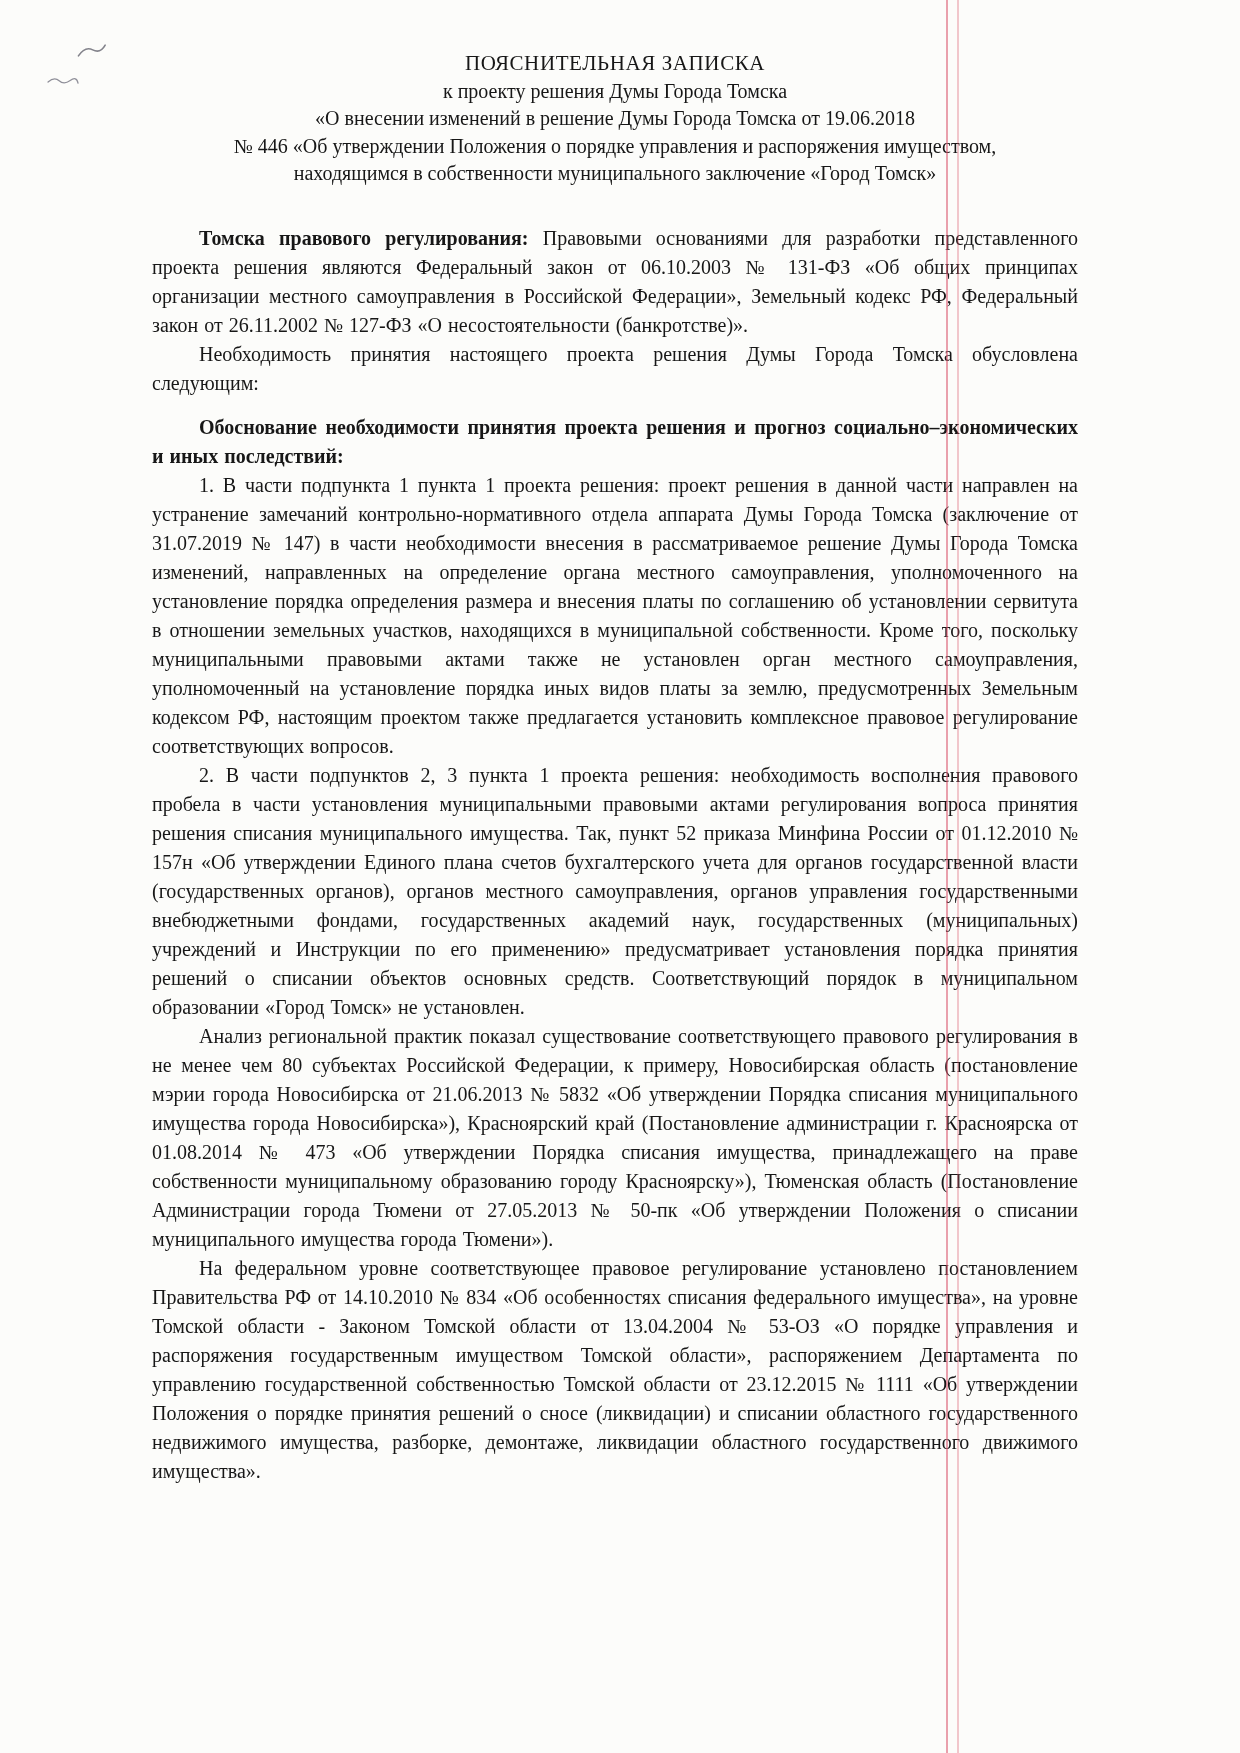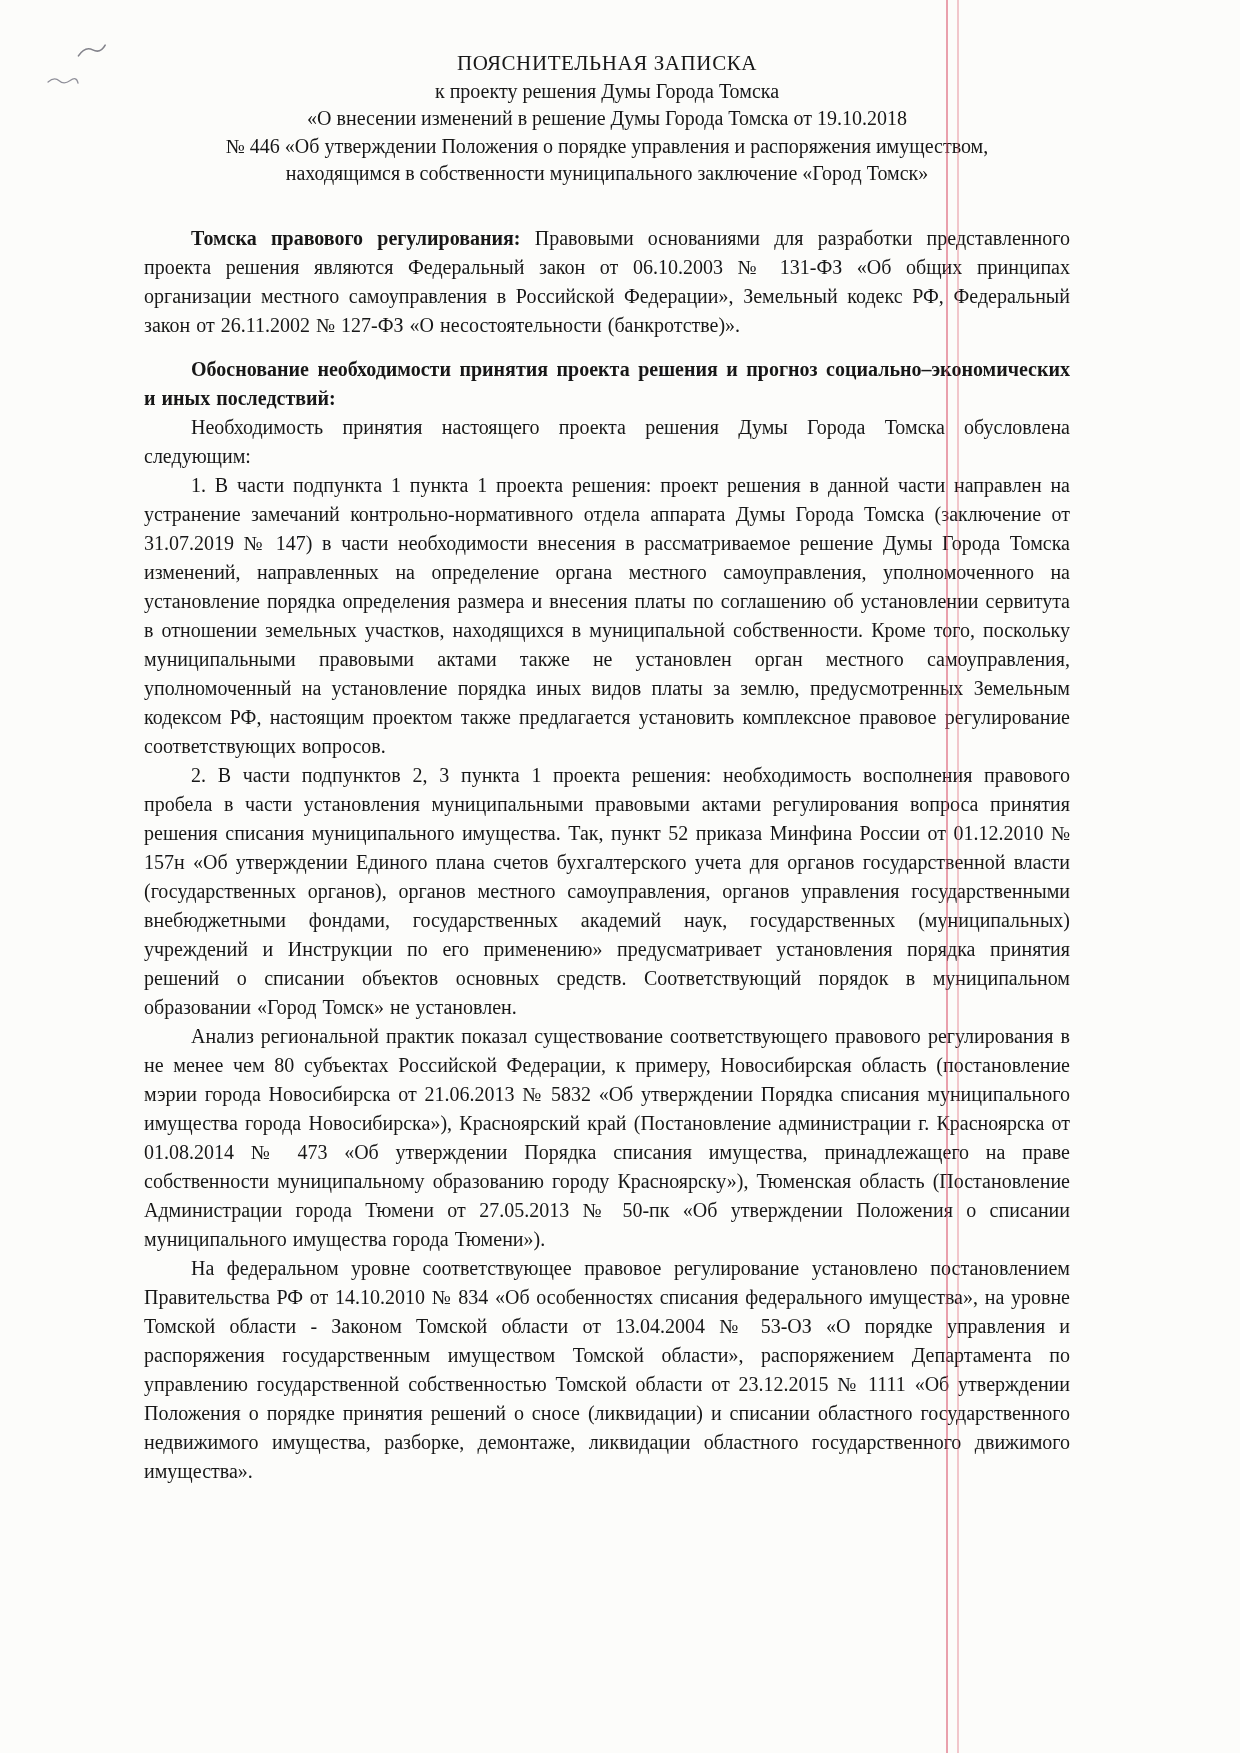--- a/index.html
+++ b/index.html
@@ -12,21 +12,21 @@
     width: 1240px;
     height: 1753px;
     margin: 0 auto;
     background: #fcfcfa;
     overflow: hidden;
     font-family: "Liberation Serif", "DejaVu Serif", serif;
     color: #171717;
   }
   .content {
     position: absolute;
-    left: 144px;
+    left: 152px;
     top: 50px;
     width: 926px;
   }
   .title-block {
     text-align: center;
     font-size: 20px;
     line-height: 27.5px;
     margin-bottom: 36px;
   }
   .title-line {
@@ -98,30 +98,30 @@
     <svg width="34" height="14" viewBox="0 0 34 14">
       <path d="M2 9 Q 8 3, 13 7 T 24 6 T 32 8" fill="none" stroke="#90909a" stroke-width="1.3" stroke-linecap="round"></path>
     </svg>
   </div>
 
   <div class="content">
 
     <div class="title-block">
       <div class="title-line title-main">ПОЯСНИТЕЛЬНАЯ ЗАПИСКА</div>
       <div class="title-line">к проекту решения Думы Города Томска</div>
-      <div class="title-line">«О внесении изменений в решение Думы Города Томска от 19.10.2018</div>
+      <div class="title-line">«О внесении изменений в решение Думы Города Томска от 19.06.2018</div>
       <div class="title-line">№ 446 «Об утверждении Положения о порядке управления и распоряжения имуществом,</div>
       <div class="title-line">находящимся в собственности муниципального заключение «Город Томск»</div>
     </div>
 
     <p class="para"><span class="bold">Томска правового регулирования:</span><span> Правовыми основаниями для разработки представленного проекта решения являются Федеральный закон от 06.10.2003 № 131-ФЗ «Об общих принципах организации местного самоуправления в Российской Федерации», Земельный кодекс РФ, Федеральный закон от 26.11.2002 № 127-ФЗ «О несостоятельности (банкротстве)».</span></p>
 
+    <p class="para">Необходимость принятия настоящего проекта решения Думы Города Томска обусловлена следующим:</p>
+
     <p class="para heading">Обоснование необходимости принятия проекта решения и прогноз социально–экономических и иных последствий:</p>
-
-    <p class="para">Необходимость принятия настоящего проекта решения Думы Города Томска обусловлена следующим:</p>
 
     <p class="para">1. В части подпункта 1 пункта 1 проекта решения: проект решения в данной части направлен на устранение замечаний контрольно-нормативного отдела аппарата Думы Города Томска (заключение от 31.07.2019 № 147) в части необходимости внесения в рассматриваемое решение Думы Города Томска изменений, направленных на определение органа местного самоуправления, уполномоченного на установление порядка определения размера и внесения платы по соглашению об установлении сервитута в отношении земельных участков, находящихся в муниципальной собственности. Кроме того, поскольку муниципальными правовыми актами также не установлен орган местного самоуправления, уполномоченный на установление порядка иных видов платы за землю, предусмотренных Земельным кодексом РФ, настоящим проектом также предлагается установить комплексное правовое регулирование соответствующих вопросов.</p>
 
     <p class="para">2. В части подпунктов 2, 3 пункта 1 проекта решения: необходимость восполнения правового пробела в части установления муниципальными правовыми актами регулирования вопроса принятия решения списания муниципального имущества. Так, пункт 52 приказа Минфина России от 01.12.2010 № 157н «Об утверждении Единого плана счетов бухгалтерского учета для органов государственной власти (государственных органов), органов местного самоуправления, органов управления государственными внебюджетными фондами, государственных академий наук, государственных (муниципальных) учреждений и Инструкции по его применению» предусматривает установления порядка принятия решений о списании объектов основных средств. Соответствующий порядок в муниципальном образовании «Город Томск» не установлен.</p>
 
     <p class="para">Анализ региональной практик показал существование соответствующего правового регулирования в не менее чем 80 субъектах Российской Федерации, к примеру, Новосибирская область (постановление мэрии города Новосибирска от 21.06.2013 № 5832 «Об утверждении Порядка списания муниципального имущества города Новосибирска»), Красноярский край (Постановление администрации г. Красноярска от 01.08.2014 № 473 «Об утверждении Порядка списания имущества, принадлежащего на праве собственности муниципальному образованию городу Красноярску»), Тюменская область (Постановление Администрации города Тюмени от 27.05.2013 № 50-пк «Об утверждении Положения о списании муниципального имущества города Тюмени»).</p>
 
     <p class="para">На федеральном уровне соответствующее правовое регулирование установлено постановлением Правительства РФ от 14.10.2010 № 834 «Об особенностях списания федерального имущества», на уровне Томской области - Законом Томской области от 13.04.2004 № 53-ОЗ «О порядке управления и распоряжения государственным имуществом Томской области», распоряжением Департамента по управлению государственной собственностью Томской области от 23.12.2015 № 1111 «Об утверждении Положения о порядке принятия решений о сносе (ликвидации) и списании областного государственного недвижимого имущества, разборке, демонтаже, ликвидации областного государственного движимого имущества».</p>
 
   </div>

